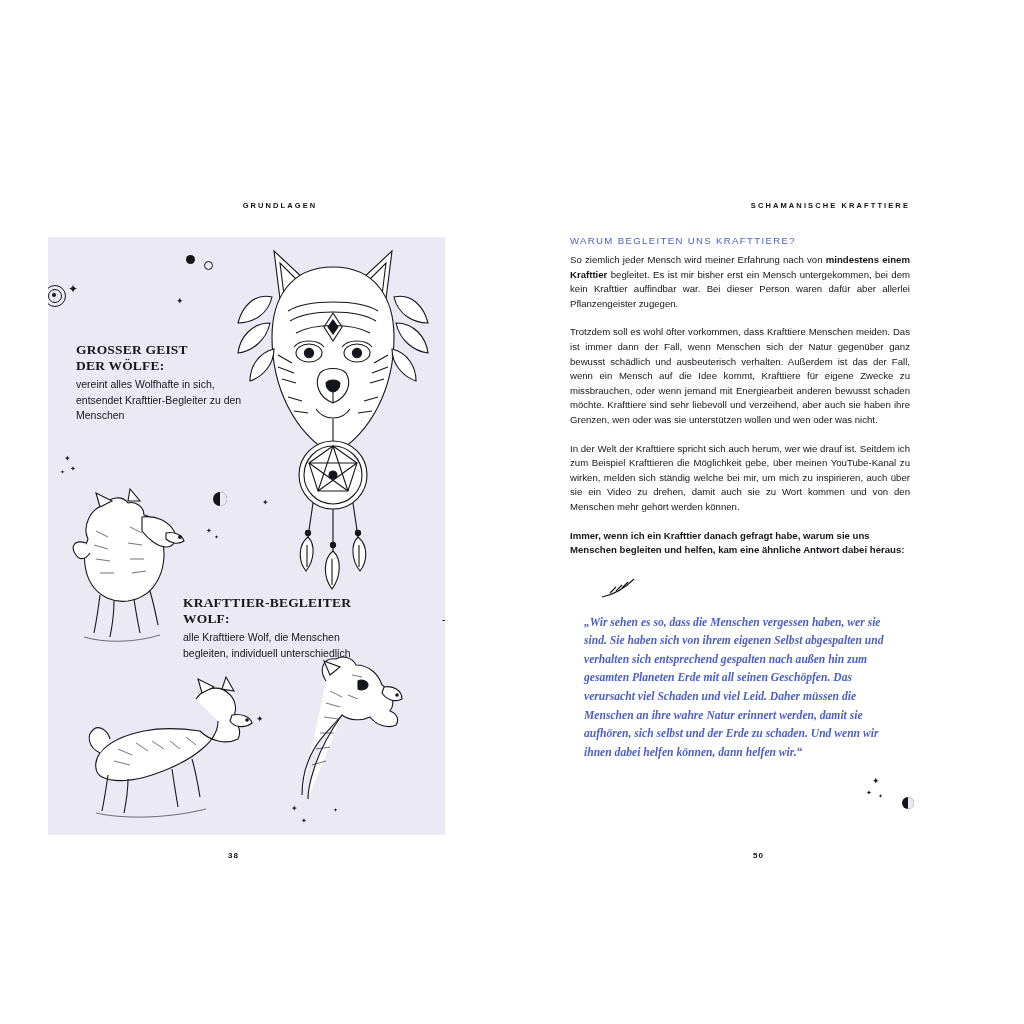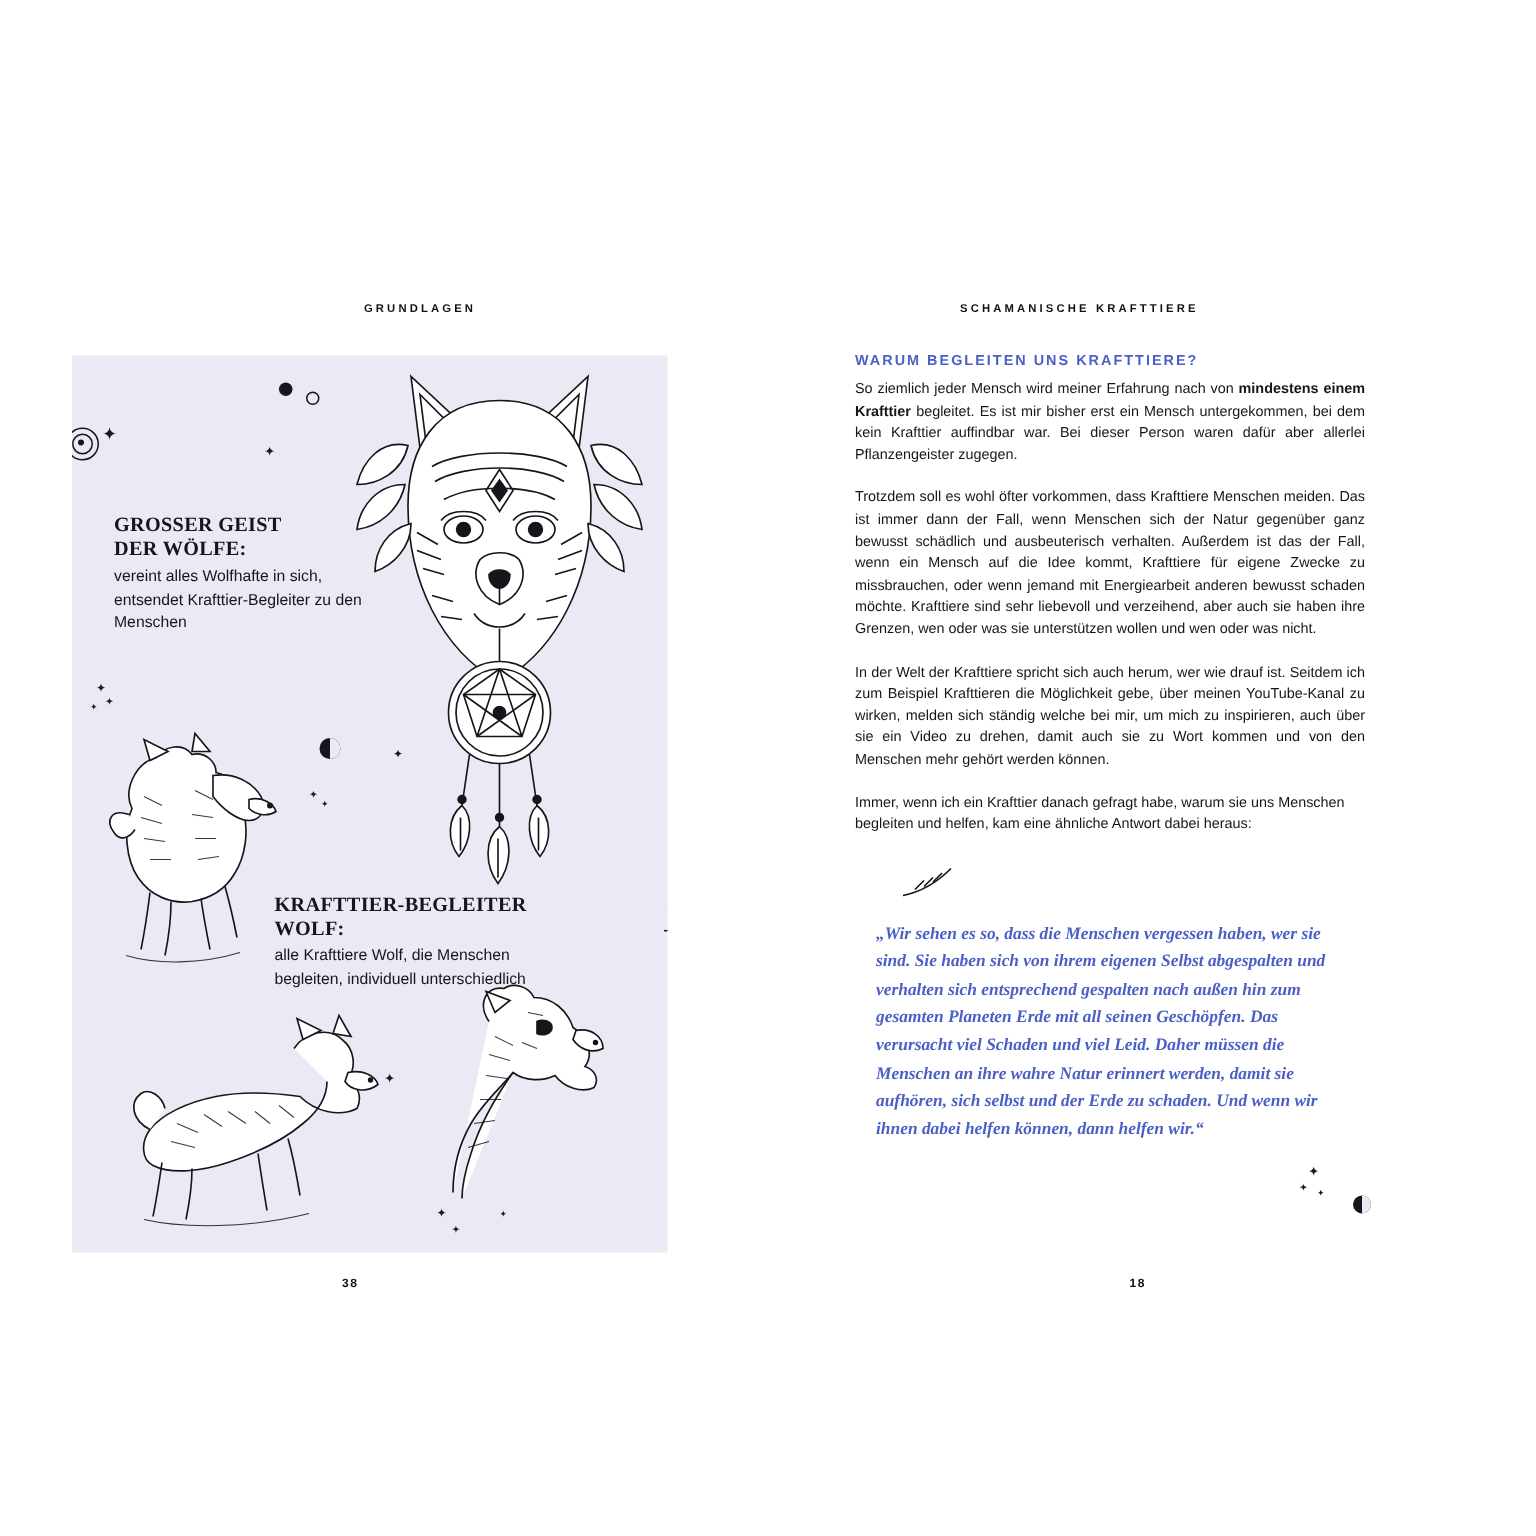--- a/index.html
+++ b/index.html
@@ -27,21 +27,21 @@
   
   .runhead {
     position: absolute;
     font-size: 7.5px;
     letter-spacing: 2.1px;
     font-weight: 700;
     color: #111;
     text-transform: uppercase;
   }
   #runhead-left  { left: 180px; top: 184px; width: 200px; text-align: center; }
-  #runhead-right { left: 640px; top: 184px; width: 270px; text-align: left; }
+  #runhead-right { left: 640px; top: 184px; width: 270px; text-align: right; }
 
   
   .folio {
     position: absolute;
     font-size: 8px;
     font-weight: 700;
     letter-spacing: 1px;
     color: #111;
     width: 40px;
     text-align: left;
@@ -81,39 +81,39 @@
 
   
   .textcol {
     position: absolute;
     left: 570px; top: 218px;
     width: 340px;
   }
   .sec-head {
     color: #4b5fc7;
     font-size: 9.6px;
-    font-weight: 700;
+    font-weight: 400;
     letter-spacing: 1.35px;
     text-transform: uppercase;
     margin-bottom: 7px;
   }
   .para {
     font-size: 9.6px;
     line-height: 14.6px;
     text-align: justify;
     margin: 0 0 14px 0;
     color: #15151c;
     hyphens: auto;
   }
   .para b { font-weight: 700; }
 
   .lead-in {
     font-size: 9.6px;
     line-height: 14.6px;
-    font-weight: 400;
+    font-weight: 700;
     text-align: left;
     margin: 14px 0 0 0;
     color: #15151c;
   }
 
   .quote {
     margin: 56px 0 0 0;
     color: #4b5fc7;
     font-family: "Liberation Serif", serif;
     font-style: italic;
@@ -342,16 +342,16 @@
         <path d="M2 20 C 12 18 24 12 34 2"></path>
         <path d="M10 16 L16 10 M16 14 L22 8 M22 11 L28 5"></path>
       </g>
     </svg>
 
     <span class="spark" style="left:872px; top:760px; font-size:9px;">✦</span>
     <span class="spark" style="left:866px; top:772px; font-size:7px;">✦</span>
     <span class="spark" style="left:878px; top:776px; font-size:6px;">✦</span>
     <span class="moon" style="left:902px; top:780px; width:12px; height:12px; background:#15151c;"></span>
 
-    <div class="folio" id="folio-right">18</div>
+    <div class="folio" id="folio-right">50</div>
   </div>
 
 </div>
 
 </body></html>

